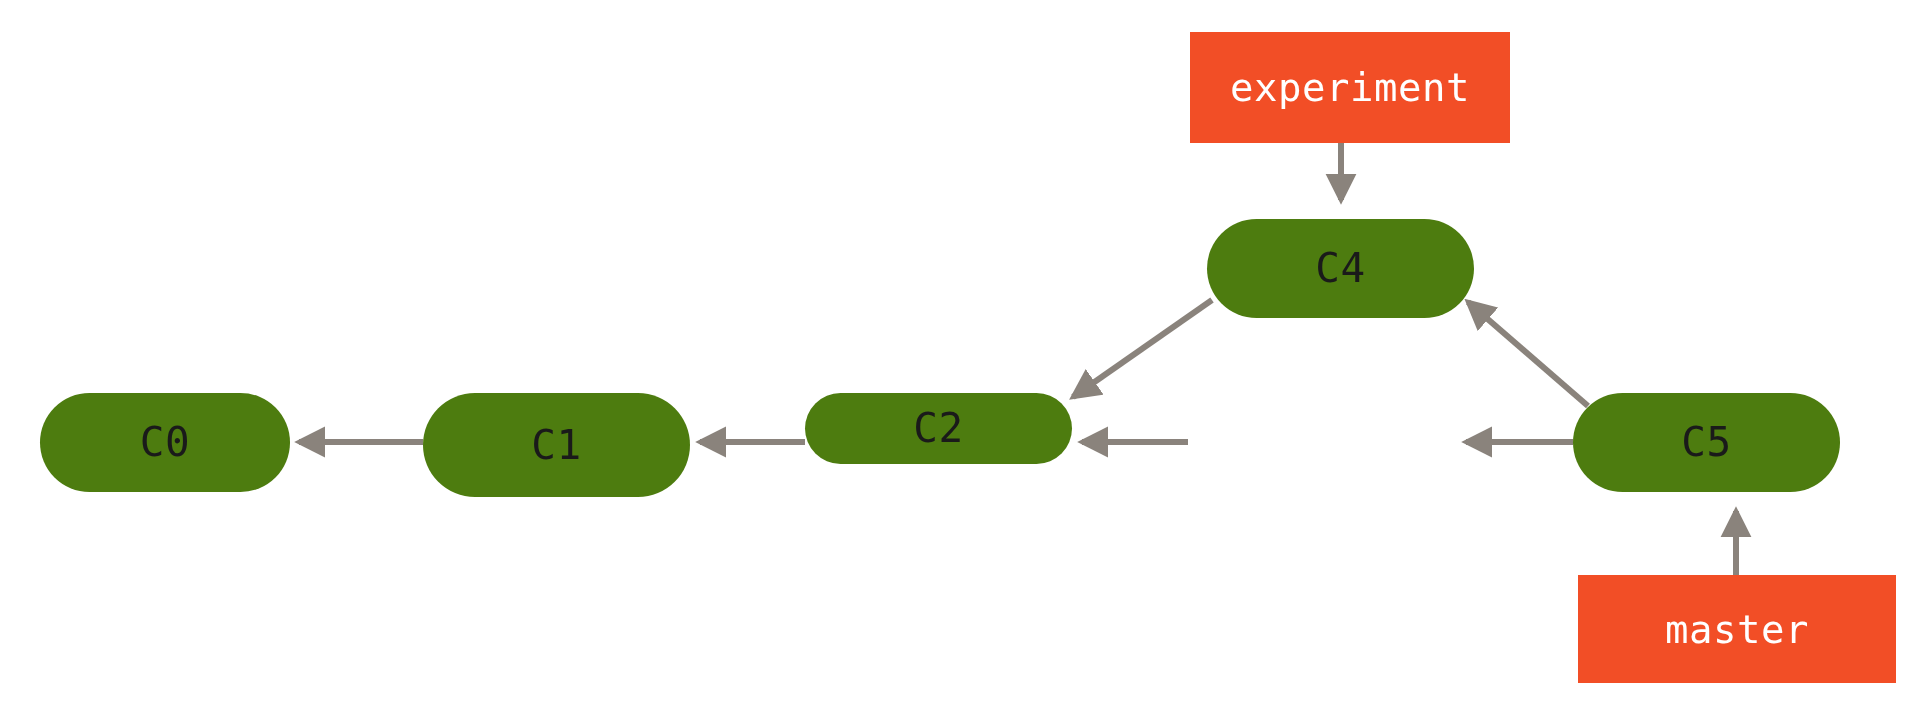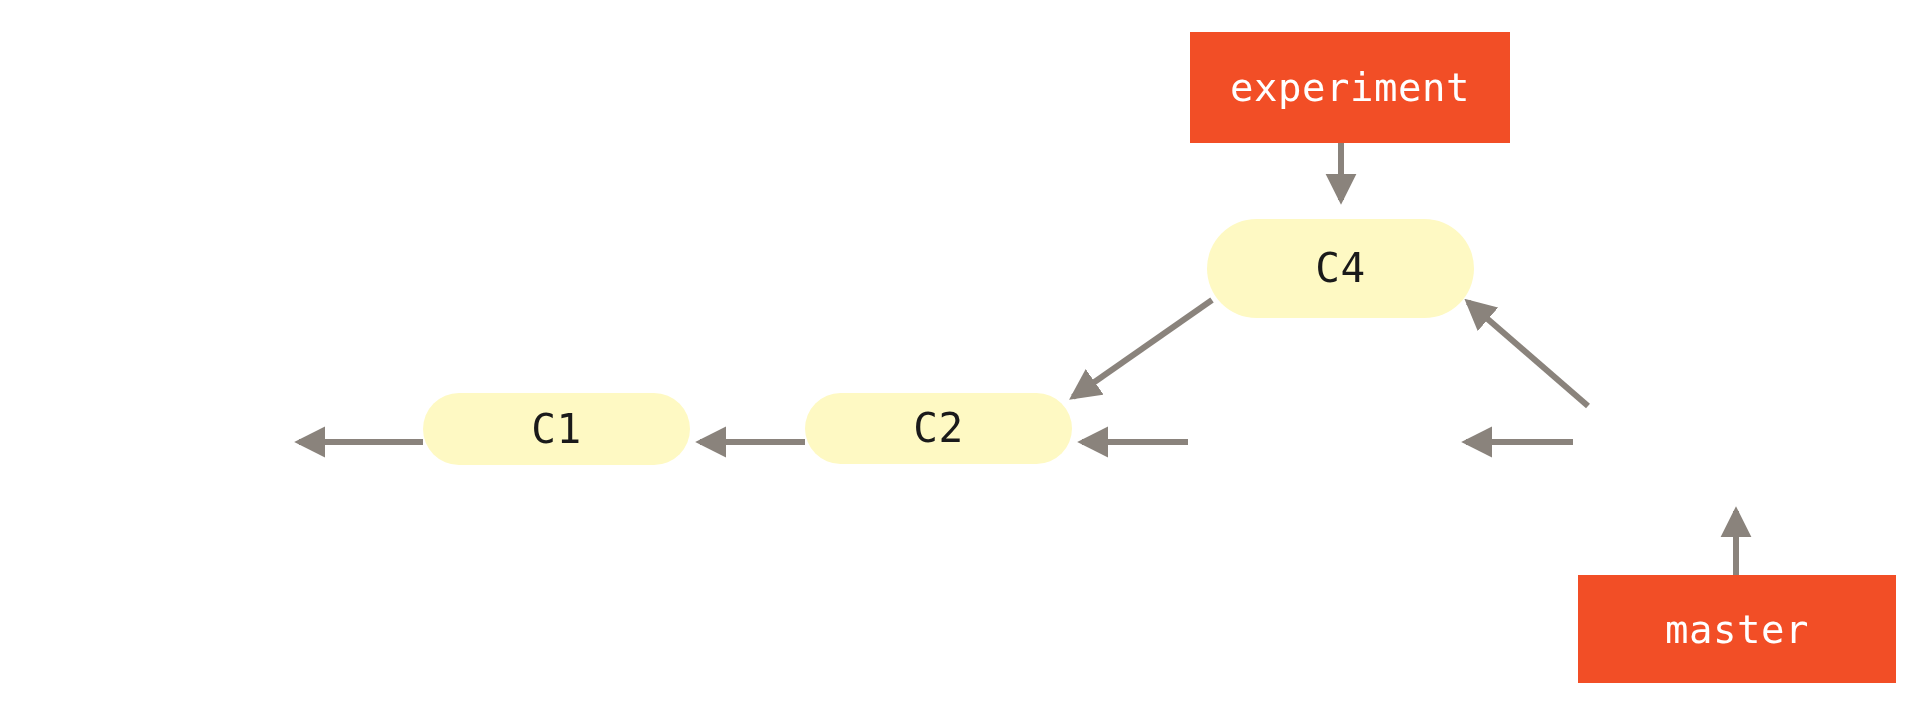--- a/index.html
+++ b/index.html
@@ -23,21 +23,21 @@
     left: 0;
     top: 0;
     width: 1926px;
     height: 711px;
   }
   .commit-node {
     position: absolute;
     display: flex;
     align-items: center;
     justify-content: center;
-    background: #fef9c3;
+    background: #4d7c0f;
     border-radius: 999px;
     box-sizing: border-box;
     z-index: 2;
     text-align: right;
   }
   .commit-label {
     font-family: "DejaVu Sans Mono", "Liberation Mono", monospace;
     font-size: 41px;
     line-height: 1;
     color: #1a1a1a;
@@ -83,34 +83,40 @@
 
     <line x1="1212" y1="300" x2="1073" y2="397" stroke="#8A837C" stroke-width="6" marker-end="url(#arrowhead)"></line>
 
     <line x1="1588" y1="406" x2="1468" y2="302" stroke="#8A837C" stroke-width="6" marker-end="url(#arrowhead)"></line>
 
     <line x1="1341" y1="143" x2="1341" y2="200" stroke="#8A837C" stroke-width="6" marker-end="url(#arrowhead)"></line>
 
     <line x1="1736" y1="575" x2="1736" y2="511" stroke="#8A837C" stroke-width="6" marker-end="url(#arrowhead)"></line>
   </svg>
 
+  <div class="commit-node" style="left:40px; top:393px; width:250px; height:99px;">
+    <span class="commit-label">C0</span>
+  </div>
 
-  <div class="commit-node" style="left:423px; top:393px; width:267px; height:72px;">
+  <div class="commit-node" style="left:423px; top:393px; width:267px; height:104px;">
     <span class="commit-label">C1</span>
   </div>
 
   <div class="commit-node" style="left:805px; top:393px; width:267px; height:71px;">
     <span class="commit-label">C2</span>
   </div>
 
 
   <div class="commit-node" style="left:1207px; top:219px; width:267px; height:99px;">
     <span class="commit-label">C4</span>
   </div>
 
+  <div class="commit-node" style="left:1573px; top:393px; width:267px; height:99px;">
+    <span class="commit-label">C5</span>
+  </div>
 
   <div class="branch-label" style="left:1190px; top:32px; width:320px; height:111px; background:#F24E26;">
     <span class="branch-label-text">experiment</span>
   </div>
 
   <div class="branch-label" style="left:1578px; top:575px; width:318px; height:108px; background:#F24E26;">
     <span class="branch-label-text">master</span>
   </div>
 
 </div>

